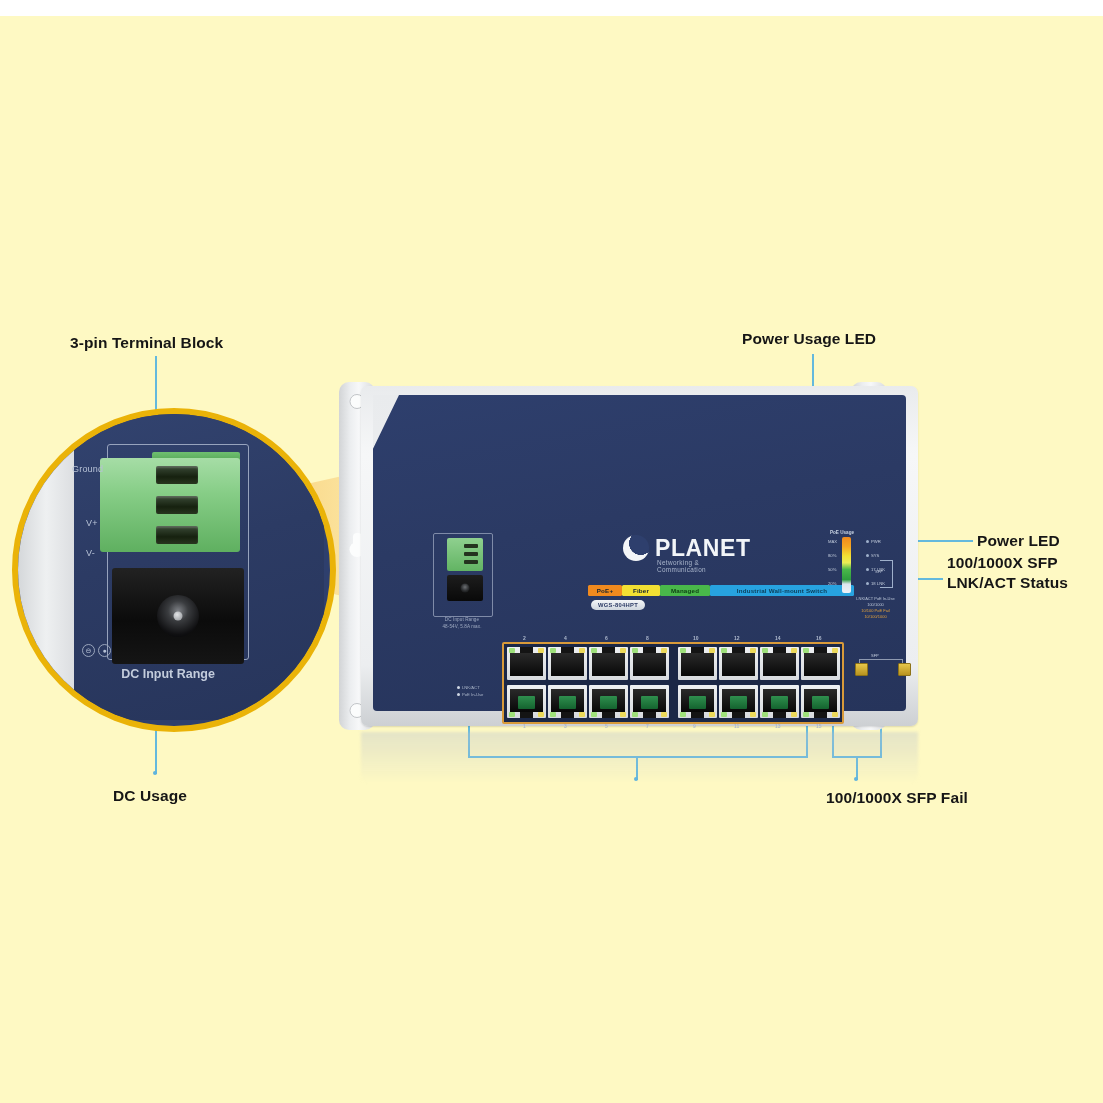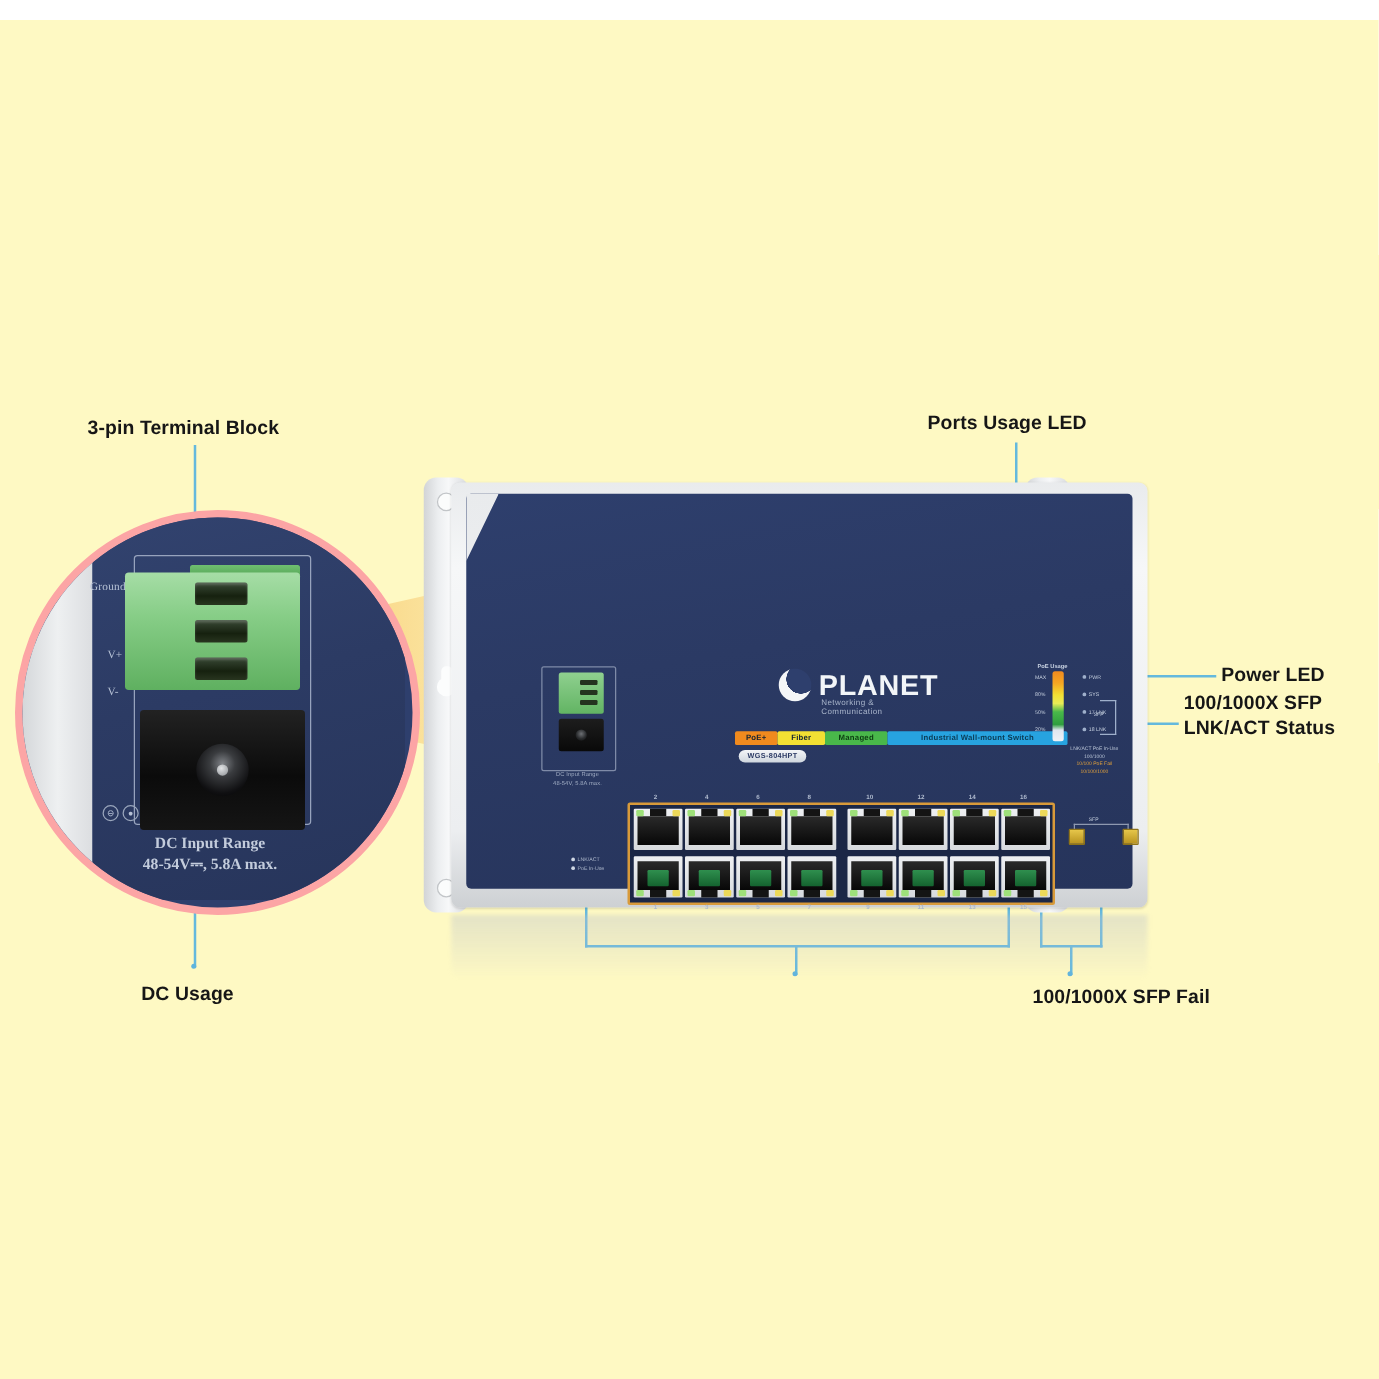--- a/index.html
+++ b/index.html
@@ -9,21 +9,21 @@
 
   
   .callout{position:absolute;font-weight:bold;color:#161616;
            font-size:15.5px;letter-spacing:.1px;white-space:nowrap;line-height:1.28;}
   .leader{position:absolute;background:#64b9dd;}
   .leader.v{width:2px;}
   .leader.h{height:2px;}
   .dot{position:absolute;width:4px;height:4px;border-radius:50%;background:#5fb4dd;}
 
   
-  #device{position:absolute;left:339px;top:366px;width:517px;height:348px;}
+  #device{position:absolute;left:339px;top:366px;width:517px;height:348px;padding-left:31px;}
   .bracket{position:absolute;top:0;width:36px;height:348px;
            background:linear-gradient(90deg,#d2d4d6 0%,#eceef0 32%,#f7f8f9 55%,#d8dadd 100%);
            border-radius:10px;}
   .bracket.left{left:0;}
   .bracket.right{right:0;}
   .screwhole{position:absolute;left:50%;transform:translateX(-50%);
              width:13px;height:13px;border-radius:50%;
              background:#fbfcfc;border:1.6px solid #c2c5c8;}
   .screwhole.t{top:12px;}
   .screwhole.b{bottom:12px;}
@@ -134,22 +134,22 @@
   
   #reflect{position:absolute;left:361px;top:716px;width:557px;height:52px;
            background:linear-gradient(180deg,rgba(190,196,204,.40),rgba(255,255,255,0));
            filter:blur(1.6px);border-radius:0 0 8px 8px;}
 
   
   #wedge{position:absolute;left:232px;top:440px;width:200px;height:160px;
          background:linear-gradient(90deg,rgba(244,178,68,.62),rgba(248,206,140,.16));
          clip-path:polygon(0 28%,100% 0,100% 100%,0 72%);}
   #magnifier{position:absolute;left:12px;top:392px;width:312px;height:312px;
-         border-radius:50%;border:6px solid #fca5a5;overflow:hidden;
-         background:#2e3f6d;font-family:Liberation Serif, serif;}
+         border-radius:50%;border:6px solid #eab308;overflow:hidden;
+         background:#2e3f6d;}
   #magInner{position:absolute;left:-6px;top:-6px;width:312px;height:312px;}
   #magMetal{position:absolute;left:0;top:0;width:62px;height:312px;
          background:linear-gradient(90deg,#cfd2d5,#eef0f1 55%,#dcdee1);}
   #magFace{position:absolute;left:62px;top:0;width:250px;height:312px;
          background:linear-gradient(165deg,#32436f 0%,#2c3b64 45%,#27355b 100%);}
   #magGroup{position:absolute;left:95px;top:36px;width:140px;height:214px;
          border:1.6px solid #97a3bd;border-radius:3px;}
   #magTB{position:absolute;left:88px;top:44px;width:140px;height:100px;}
   #magTBbody{position:absolute;left:0;top:6px;width:140px;height:94px;
          background:linear-gradient(180deg,#a6dda6 0%,#86cd86 38%,#5fb060 100%);
@@ -179,21 +179,21 @@
 
 <div id="stage">
 
   <div class="callout" style="left:70px;top:317px;">3-pin Terminal Block</div>
   <div class="leader v" style="left:155px;top:340px;height:98px;"></div>
 
   <div class="callout" style="left:113px;top:770px;">DC Usage</div>
   <div class="leader v" style="left:155px;top:678px;height:80px;"></div>
   <div class="dot" style="left:153px;top:755px;"></div>
 
-  <div class="callout" style="left:742px;top:313px;">Ports Usage LED</div>
+  <div class="callout" style="left:742px;top:313px;">Power Usage LED</div>
   <div class="leader v" style="left:812px;top:338px;height:164px;"></div>
 
   <div class="callout" style="left:977px;top:515px;">Power LED</div>
   <div class="leader h" style="left:869px;top:524px;width:104px;"></div>
   <div class="dot" style="left:866px;top:522px;"></div>
 
   <div class="callout" style="left:947px;top:537px;">100/1000X SFP</div>
   <div class="callout" style="left:947px;top:557px;">LNK/ACT Status</div>
   <div class="leader h" style="left:869px;top:562px;width:74px;"></div>
   <div class="dot" style="left:866px;top:560px;"></div>
@@ -236,21 +236,20 @@
       <div id="magPolarity">
         <span>⊖</span>
         <span>●</span>
         <span>⊕</span>
       </div>
 
       <div id="magDC"></div>
 
       <div id="magCaption">
         <div>DC Input Range</div>
-        <div>48-54V⎓, 5.8A max.</div>
       </div>
     </div>
   </div>
 
   <div id="reflect"></div>
 
   <div id="device">
 
     <div class="bracket left">
       <div class="screwhole t"></div>

